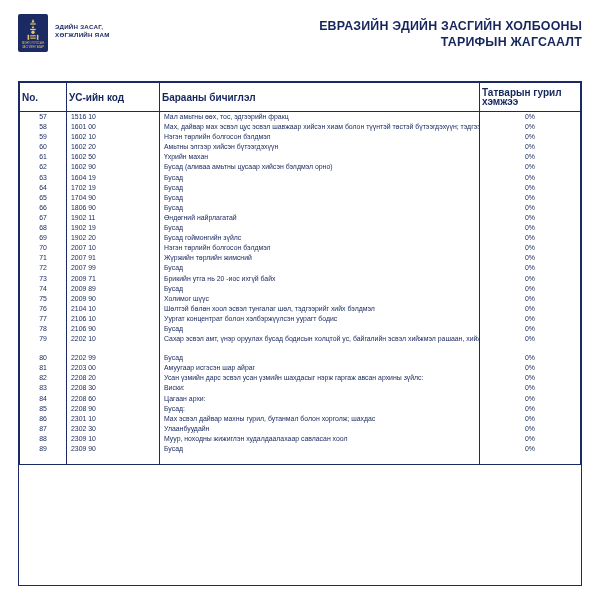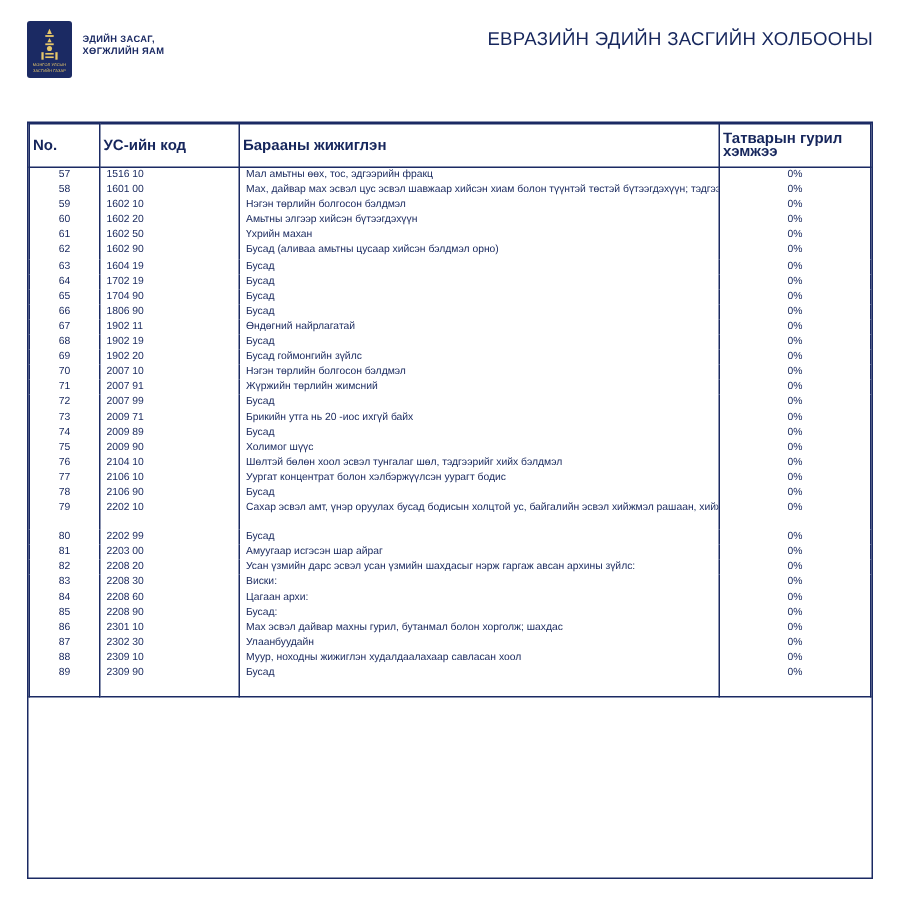--- a/index.html
+++ b/index.html
@@ -68,21 +68,21 @@
     font-weight: bold;
     color: #1b2a63;
     letter-spacing: 0.25px;
   }
   .title-block {
     text-align: right;
     padding-top: 4px;
   }
   .title-line {
     font-size: 12.4px;
-    font-weight: normal;
+    font-weight: bold;
     color: #16265c;
     line-height: 16px;
     letter-spacing: 0.2px;
   }
   
   .table-wrap {
     margin-top: 11px;
     border: 1px solid #1b2a63;
     height: 505px;
     box-sizing: border-box;
@@ -149,30 +149,31 @@
         </svg>
         <div class="cap">МОНГОЛ УЛСЫН ЗАСГИЙН ГАЗАР</div>
       </div>
       <div class="brand-text">
         <div>ЭДИЙН ЗАСАГ,</div>
         <div>ХӨГЖЛИЙН ЯАМ</div>
       </div>
     </div>
     <div class="title-block">
       <div class="title-line">ЕВРАЗИЙН ЭДИЙН ЗАСГИЙН ХОЛБООНЫ</div>
+      <div class="title-line">ТАРИФЫН ЖАГСААЛТ</div>
     </div>
   </div>
 
   <div class="table-wrap">
     <table class="doc">
       <thead>
         <tr>
           <th class="h-no">No.</th>
           <th class="h-code">УС-ийн код</th>
-          <th>Барааны жижиглэн</th>
+          <th>Барааны бичиглэл</th>
           <th class="h-rate">Татварын гурил хэмжээ</th>
         </tr>
       </thead>
       <tbody id="tbody">
           <tr>
             <td class="c-no">57</td>
             <td class="c-code">1516 10</td>
             <td class="c-desc">Мал амьтны өөх, тос, эдгээрийн фракц</td>
             <td class="c-rate">0%</td>
           </tr>

